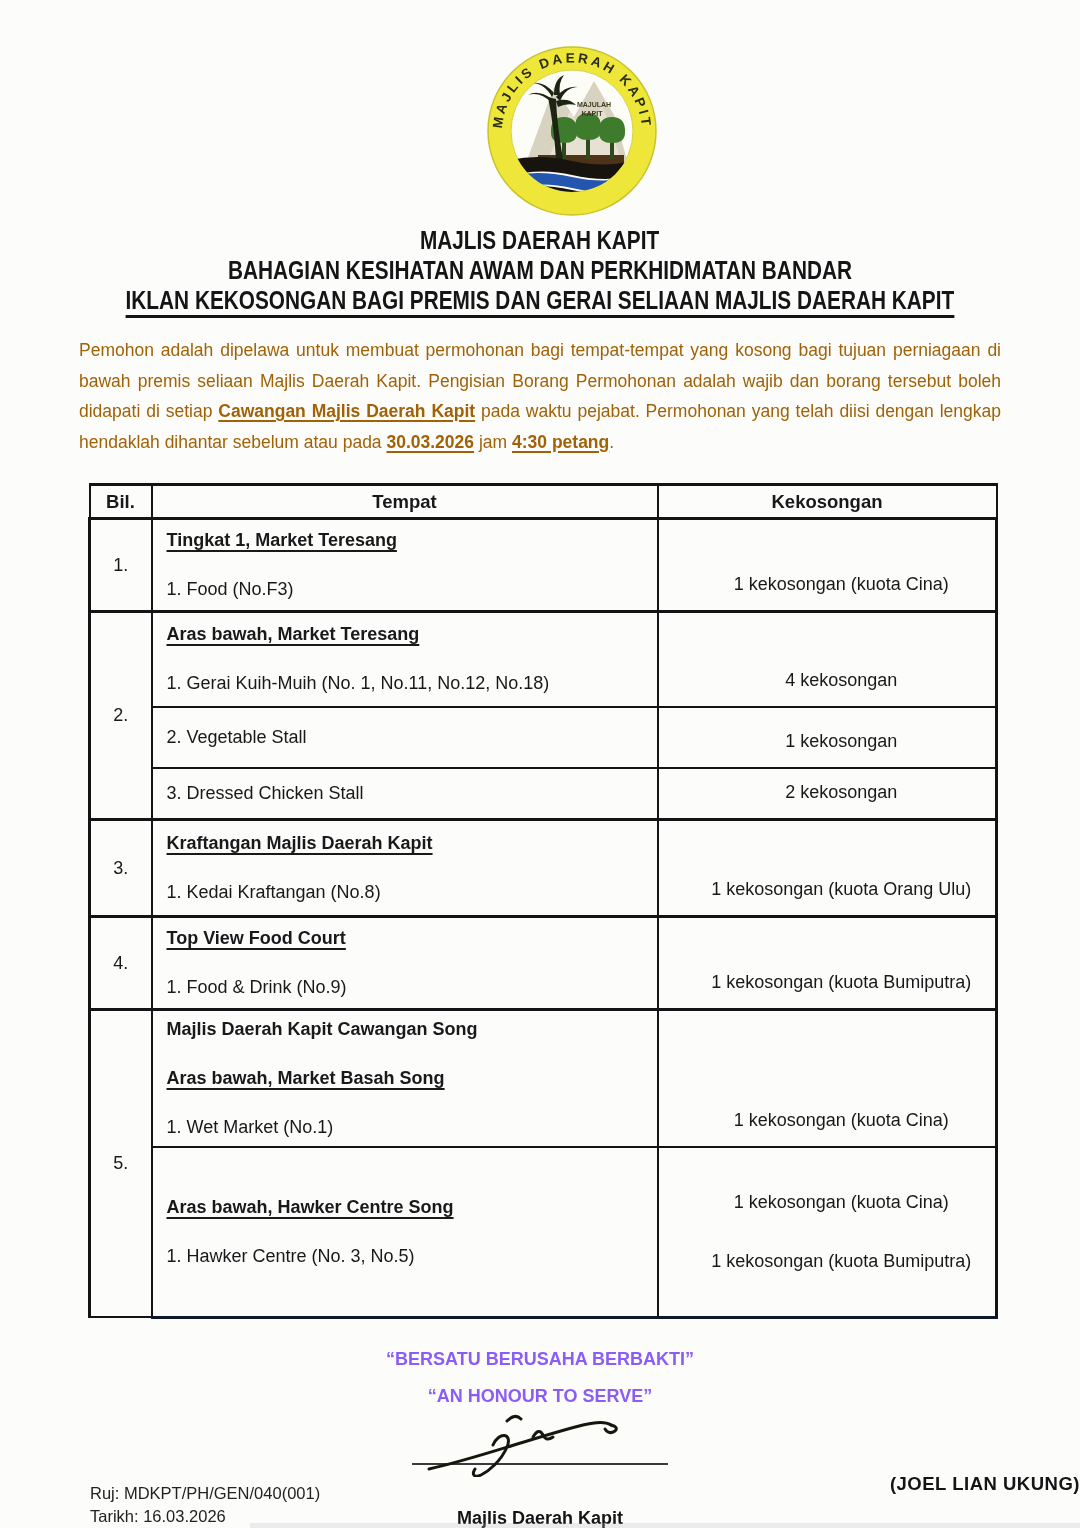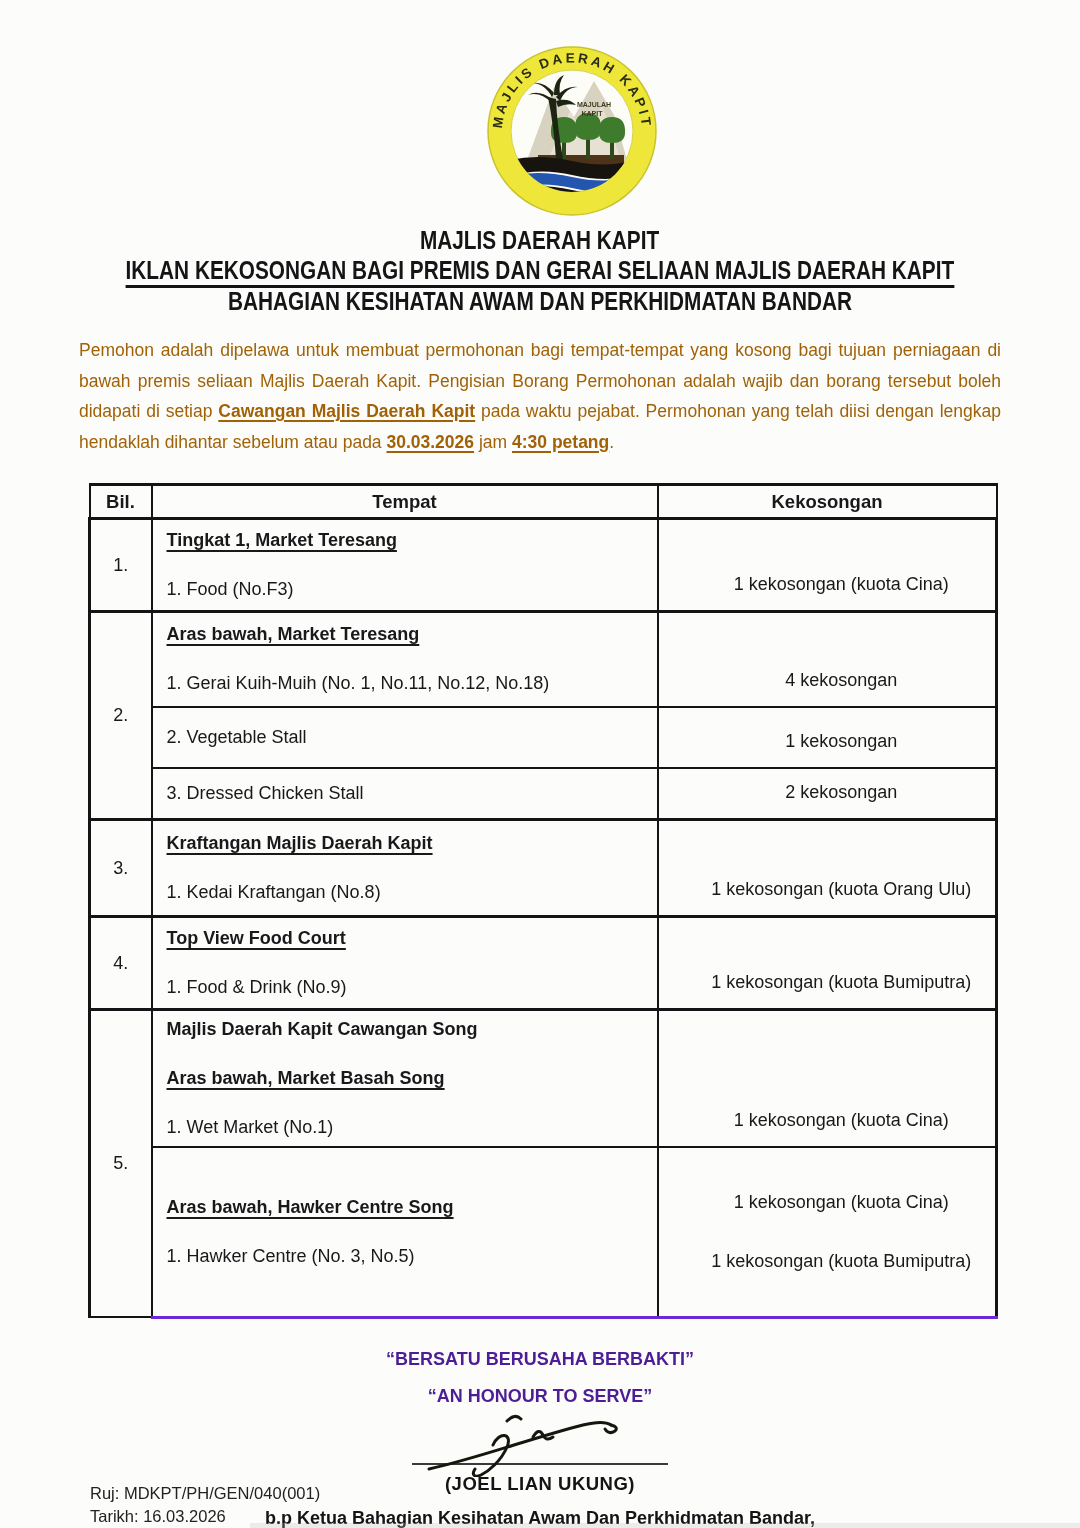--- a/index.html
+++ b/index.html
@@ -32,32 +32,32 @@
     height:34px; border-bottom:3px solid #141416; border-top:3px solid #141416; }
   table.vac td.bil { text-align:center; vertical-align:middle; font-size:18px; }
   table.vac td.tempat { vertical-align:middle; padding:8px 14px; }
   table.vac td.kek { vertical-align:bottom; text-align:center; padding-bottom:15px;padding-left:29px; }
   table.vac td.kek.vmid { vertical-align:middle; padding-bottom:0; }
   table.vac td.kek .kline + .kline { margin-top:38px; }
   .cell-pretitle { font-weight:700; margin-bottom:28px; }
   .cell-title { font-weight:700; text-decoration:underline;
     text-decoration-thickness:2px; text-underline-offset:4px; margin-bottom:28px; }
   .grp td { border-top:3px solid #141416 !important; }
-  table.vac tr.last td { border-bottom:3px solid #6d28d9; }
+  table.vac tr.last td { border-bottom:3px solid #0f172a; }
   table.vac td.obl { border-left:3px solid #141416; }
   table.vac td.obr { border-right:3px solid #141416; }
   tr.r93{height:93px} tr.r95{height:95px} tr.r48{height:61px} tr.r52{height:52px}
   tr.r97{height:97px} tr.r110{height:110px} tr.r170{height:170px}
   
-  .mottos { text-align:center; margin-top:30px; font-weight:700; font-size:18px; color:#4c1d95;}
+  .mottos { text-align:center; margin-top:30px; font-weight:700; font-size:18px; color:#8b5cf6;}
   .mottos .m2 { margin-top:16px; }
   .sig-block { text-align:center; margin-top:4px; }
   .sig-scribble { display:block; margin:0 auto -14px auto; }
   .sig-line { width:256px; margin:0 auto; border-top:2px solid #3a3a3c; }
-  .sig-name { font-weight:700; font-size:18.5px; margin-top:8px; letter-spacing:0.5px; color:#141416;}
+  .sig-name { font-weight:700; font-size:18.5px; margin-top:8px; letter-spacing:0.5px; color:#141416;text-align:right;}
   .sig-title1 { font-weight:700; font-size:18px; margin-top:13px; color:#141416;}
   .sig-title2 { font-weight:700; font-size:18px; margin-top:13px; color:#141416;}
   
   .refs { position:absolute; left:90px; bottom:0; font-size:16.5px; line-height:23px; color:#222; }
   .scan-edge { position:absolute; left:250px; right:0; bottom:0; height:5px;
     background:#b9b9c0; opacity:0.25; }
 </style>
 </head>
 <body>
 
@@ -104,22 +104,22 @@
       <text x="106" y="71" font-size="7" font-weight="bold" fill="#3a3c20" text-anchor="middle" font-family="Liberation Sans, sans-serif">KAPIT</text>
 
       <text font-size="13.5" font-weight="bold" fill="#2a2c14" letter-spacing="3" font-family="Liberation Sans, sans-serif">
         <textPath href="#arcTop" startOffset="50%" text-anchor="middle">MAJLIS DAERAH KAPIT</textPath>
       </text>
     </svg>
   </div>
 
   <div class="title-block">
     <div><span class="title-line">MAJLIS DAERAH KAPIT</span></div>
+    <div><span class="title-line">BAHAGIAN KESIHATAN AWAM DAN PERKHIDMATAN BANDAR</span></div>
     <div><span class="title-line u">IKLAN KEKOSONGAN BAGI PREMIS DAN GERAI SELIAAN MAJLIS DAERAH KAPIT</span></div>
-    <div><span class="title-line">BAHAGIAN KESIHATAN AWAM DAN PERKHIDMATAN BANDAR</span></div>
   </div>
 
   <p class="intro"><span>Pemohon adalah dipelawa untuk membuat permohonan bagi tempat-tempat yang kosong bagi tujuan perniagaan di bawah premis seliaan Majlis Daerah Kapit. Pengisian Borang Permohonan adalah wajib dan borang tersebut boleh didapati di setiap </span><span class="bu">Cawangan Majlis Daerah Kapit</span><span> pada waktu pejabat. Permohonan yang telah diisi dengan lengkap hendaklah dihantar sebelum atau pada </span><span class="bu">30.03.2026</span><span> jam </span><span class="bu">4:30 petang</span><span>.</span></p>
 
   <table class="vac">
     <colgroup>
         <col class="c-bil">
         <col class="c-tempat">
         <col class="c-kek">
       </colgroup>
@@ -224,21 +224,20 @@
   <div class="sig-block">
     <svg class="sig-scribble" width="250" height="66" viewBox="0 0 250 66">
       <path d="M14,58 C60,48 120,26 168,14 C180,11 190,10 196,14" fill="none" stroke="#16160f" stroke-width="3" stroke-linecap="round"></path>
       <path d="M196,14 q8,2 4,6 q-6,4 -10,-2" fill="none" stroke="#16160f" stroke-width="3" stroke-linecap="round"></path>
       <path d="M78,34 c6,-14 20,-12 14,2 c-6,14 -18,24 -26,28 c-6,3 -10,0 -6,-6" fill="none" stroke="#16160f" stroke-width="3" stroke-linecap="round"></path>
       <path d="M92,10 q8,-8 14,-2" fill="none" stroke="#16160f" stroke-width="3" stroke-linecap="round"></path>
       <path d="M118,26 q6,-10 10,-2 q3,7 10,2" fill="none" stroke="#16160f" stroke-width="3" stroke-linecap="round"></path>
     </svg>
     <div class="sig-line"></div>
     <div class="sig-name">(JOEL LIAN UKUNG)</div>
-    <div class="sig-title1">b.p Ketua Bahagian Kesihatan Awam Dan Perkhidmatan Bandar,</div>
     <div class="sig-title2">Majlis Daerah Kapit</div>
   </div>
 
   <div class="refs">
     <div>Ruj: MDKPT/PH/GEN/040(001)</div>
     <div>Tarikh: 16.03.2026</div>
   </div>
 
   <div class="scan-edge"></div>
 </div>

